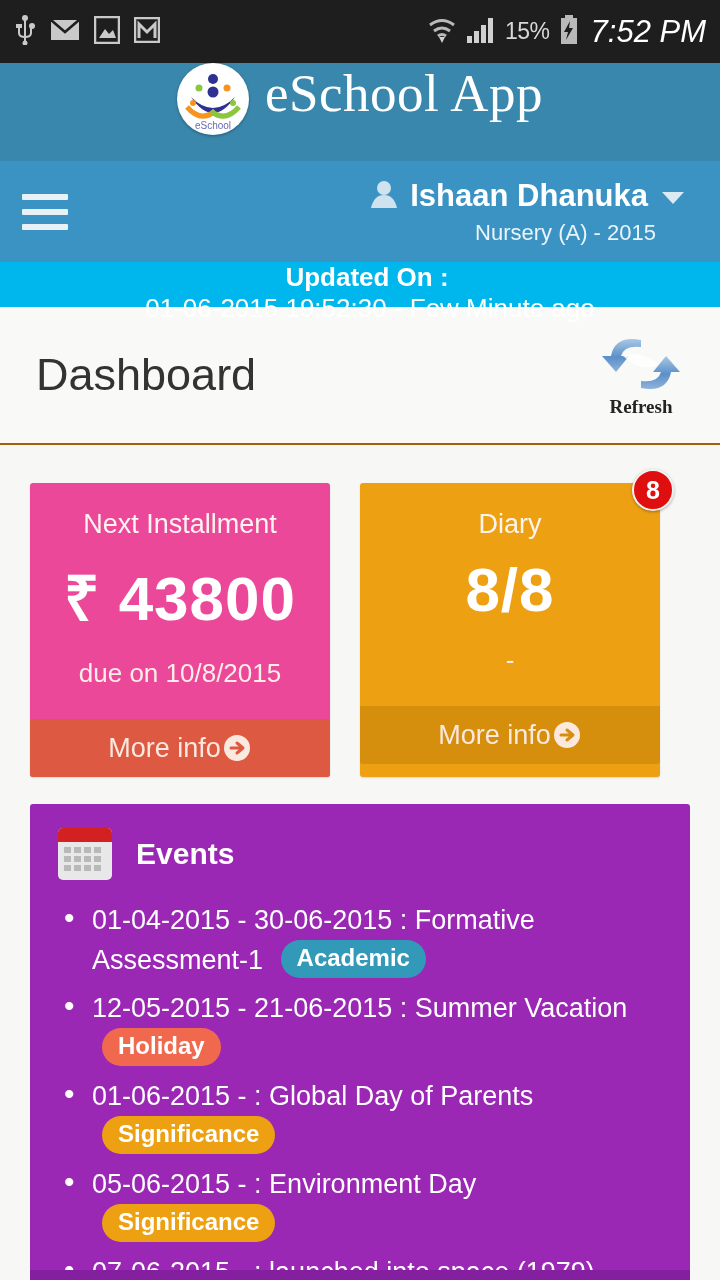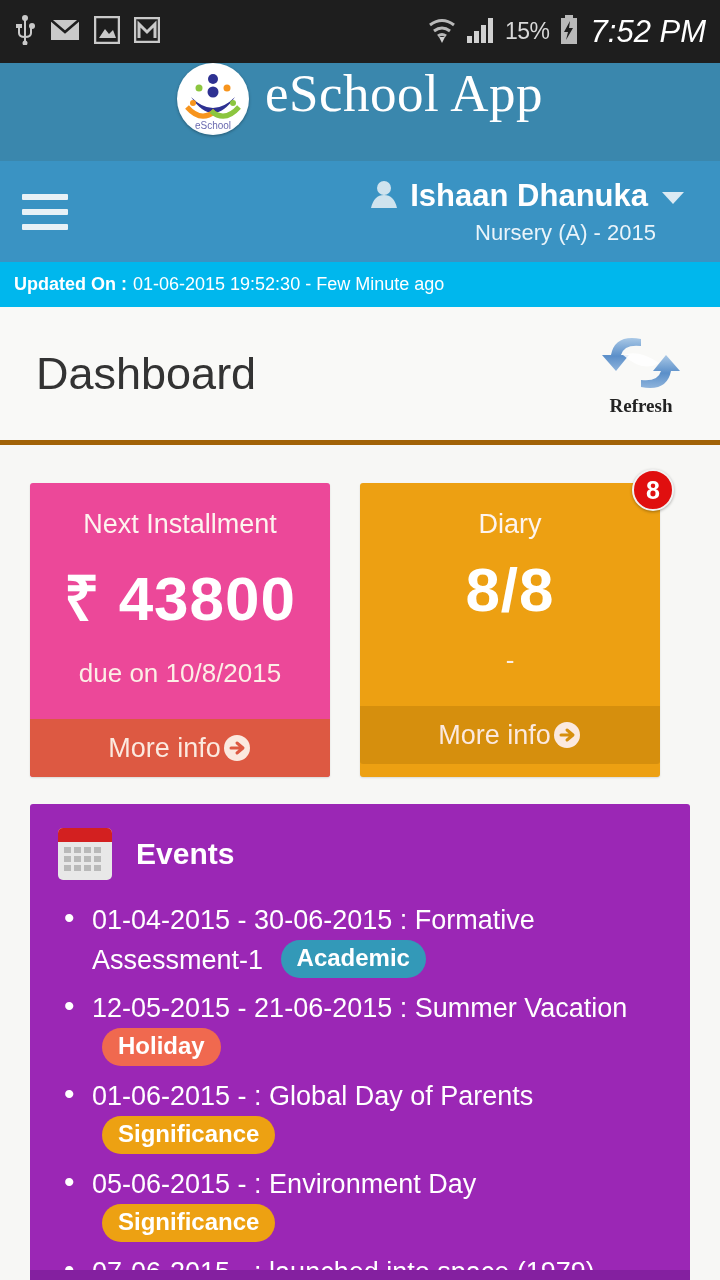--- a/index.html
+++ b/index.html
@@ -55,30 +55,30 @@
     width: 0; height: 0; border-left: 11px solid transparent;
     border-right: 11px solid transparent; border-top: 12px solid #dbeaf3;
     margin-left: 4px; margin-top: 4px;
   }
   .user-class { font-size: 22px; color: #eaf4fa; margin-top: 6px; padding-right: 28px; }
 
   
   .updated {
     height: 45px; background: #00b7ed;
     display: flex; align-items: center; padding-left: 14px;
-    color: #ffffff; font-size: 18px; white-space: nowrap;
+    color: #ffffff; font-size: 26px; white-space: nowrap; flex-direction: column;
   }
   .updated b { font-weight: bold; }
   .updated .val { font-weight: normal; padding-left: 6px; }
 
   
   .dash-head {
     height: 138px; background: #f9f9f7;
     display: flex; align-items: center; padding: 0 36px;
-    border-bottom: 5px solid #a16207;
+    border-bottom: 2px solid #a16207;
   }
   .dash-title { font-size: 45px; color: #333333; font-weight: normal; letter-spacing: 0px; }
   .refresh { margin-left: auto; width: 86px; text-align: center; cursor: pointer; }
   .refresh-label {
     font-family: "Liberation Serif", serif;
     font-size: 19px; font-weight: bold; color: #232323; margin-top: -6px;
   }
 
   
   .cards { display: flex; gap: 30px; padding: 38px 30px 0 30px; }

